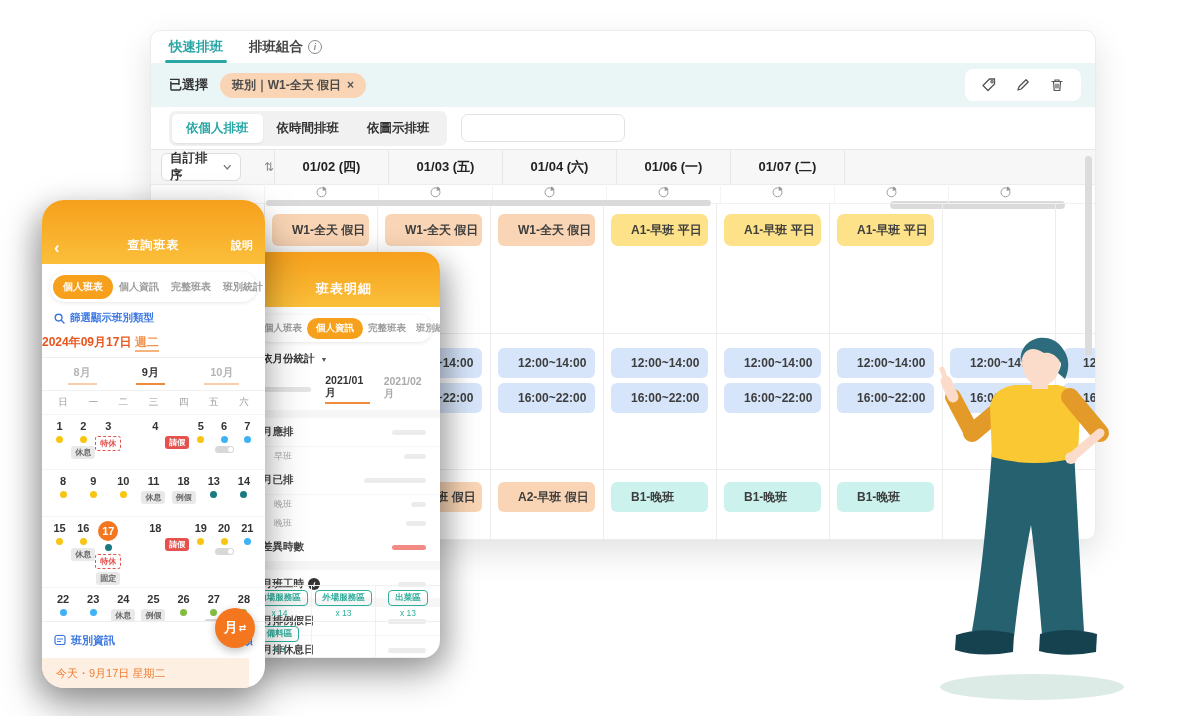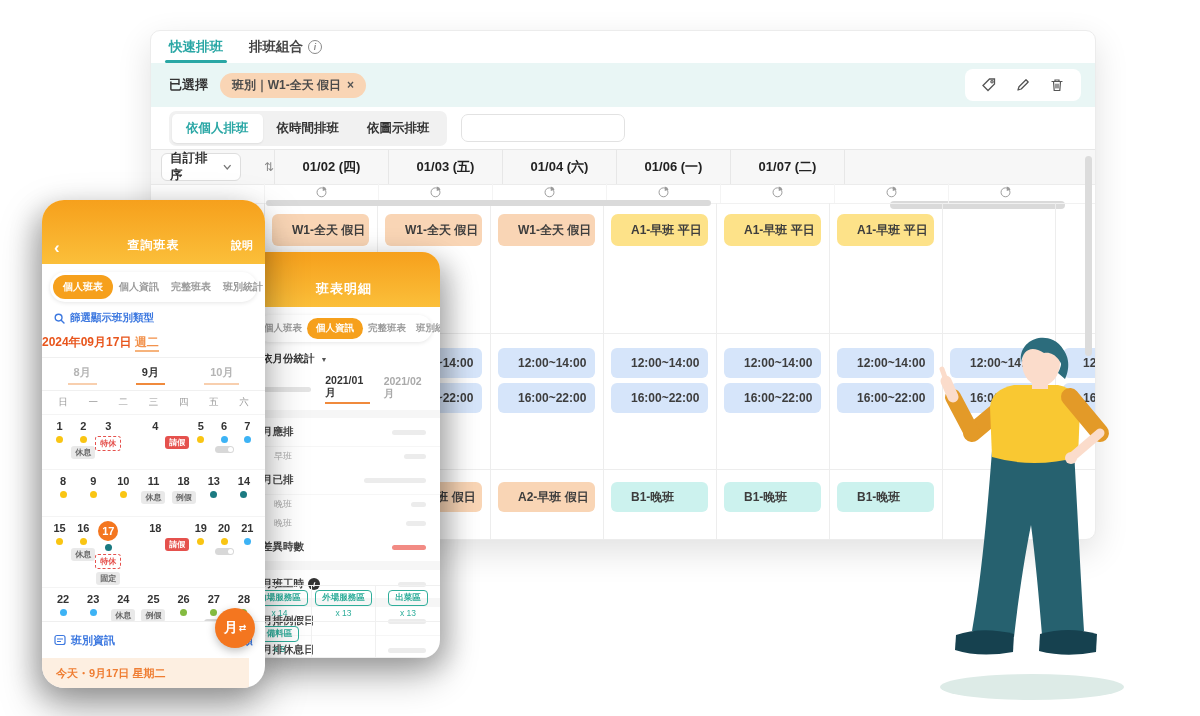--- a/index.html
+++ b/index.html
@@ -107,21 +107,21 @@
   .p1footer{position:absolute;left:0;right:0;bottom:30px;height:36px;border-top:1px solid #efefef;
        display:flex;align-items:center;padding:0 12px;background:#fff;}
   .p1f-left{display:flex;align-items:center;gap:5px;color:var(--link,#3c78e0);font-size:11px;font-weight:bold;cursor:pointer;}
   .p1f-right{margin-left:auto;display:flex;align-items:center;gap:4px;color:var(--link,#3c78e0);
        font-size:11px;font-weight:bold;}
   .fab{position:absolute;right:10px;bottom:40px;width:40px;height:40px;border-radius:50%;
        background:var(--deeporange,#f4761f);color:#fff;display:flex;align-items:center;justify-content:center;
        font-size:14px;font-weight:bold;box-shadow:0 3px 8px rgba(0,0,0,.25);cursor:pointer;z-index:4;}
   .fab .sw{font-size:9px;margin-left:1px;}
   .todaystrip{position:absolute;left:0;right:16px;bottom:0;height:30px;background:var(--strip,#fdefe1);
-       display:flex;align-items:center;padding-left:14px;font-size:11px;font-weight:bold;color:var(--striptext,#ef7d32);}
+       display:flex;align-items:center;padding-left:14px;font-size:11px;font-weight:normal;color:var(--striptext,#ef7d32);}
 
   
   .statmode{display:flex;align-items:center;gap:6px;font-size:10.5px;font-weight:bold;color:#333;
        padding:10px 14px 4px;cursor:pointer;}
   .statmode .car{font-size:7px;color:#555;}
   .p2months{display:flex;align-items:center;padding:4px 12px 6px;gap:14px;}
   .p2thumb{width:56px;height:5px;background:#e4e4e4;border-radius:3px;}
   .p2m{font-size:10.5px;font-weight:bold;color:#aaa;padding-bottom:2px;cursor:pointer;}
   .p2m.active{color:#333;border-bottom:2px solid #f08a3c;}
   .band{height:8px;background:#f6f6f6;}

